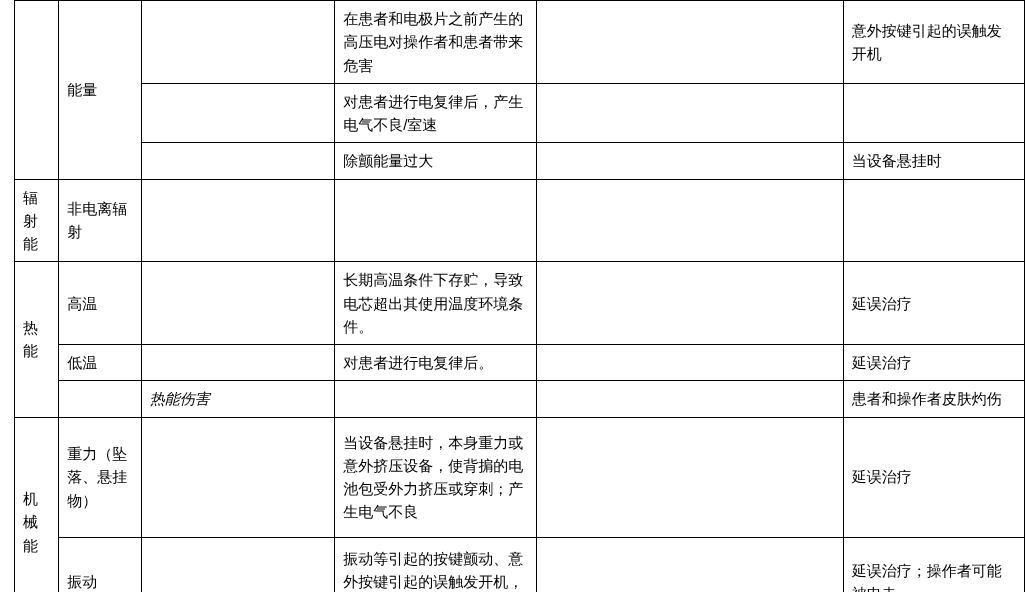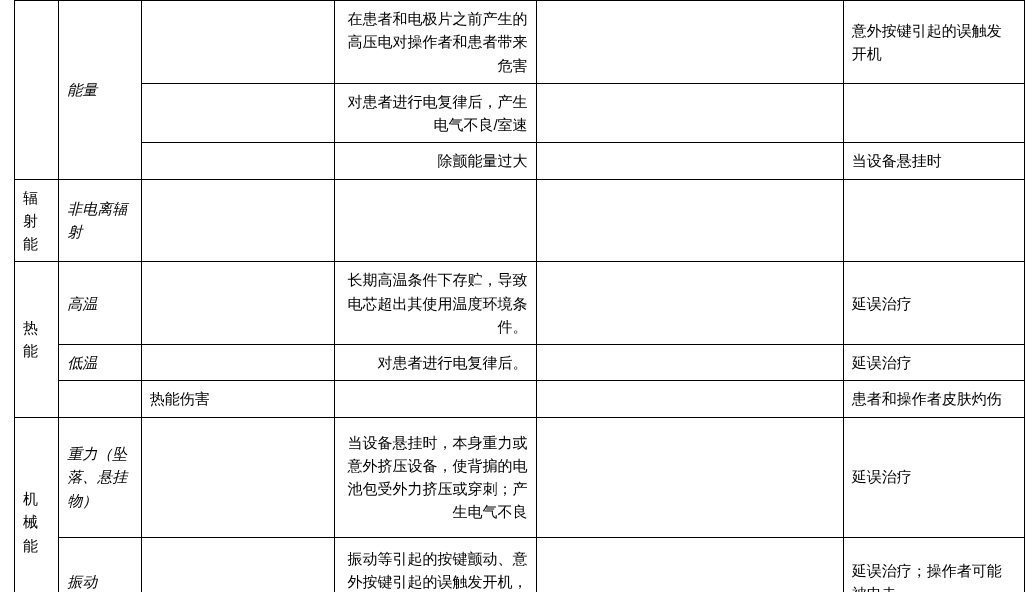--- a/index.html
+++ b/index.html
@@ -27,24 +27,24 @@
   }
   table.risk-table td {
     border: 1px solid #000000;
     vertical-align: middle;
     padding: 6px 8px 6px 8px;
     font-size: 15px;
     line-height: 1.55;
     word-break: break-word;
   }
   td.c0 { width: 44px; }
-  td.c1 { width: 82px; font-style: italic; }
-  td.c2 { width: 192px; }
+  td.c1 { width: 82px; }
+  td.c2 { width: 192px; font-style: italic; }
   td.c3 { width: 200px; }
-  td.c4 { width: 305px; text-align: right; }
+  td.c4 { width: 305px; }
   td.c5 { width: 180px; }
   .blank { }
 </style>
 </head>
 <body>
 
 <div class="page">
   <table class="risk-table">
     <colgroup>
       <col style="width:44px">

